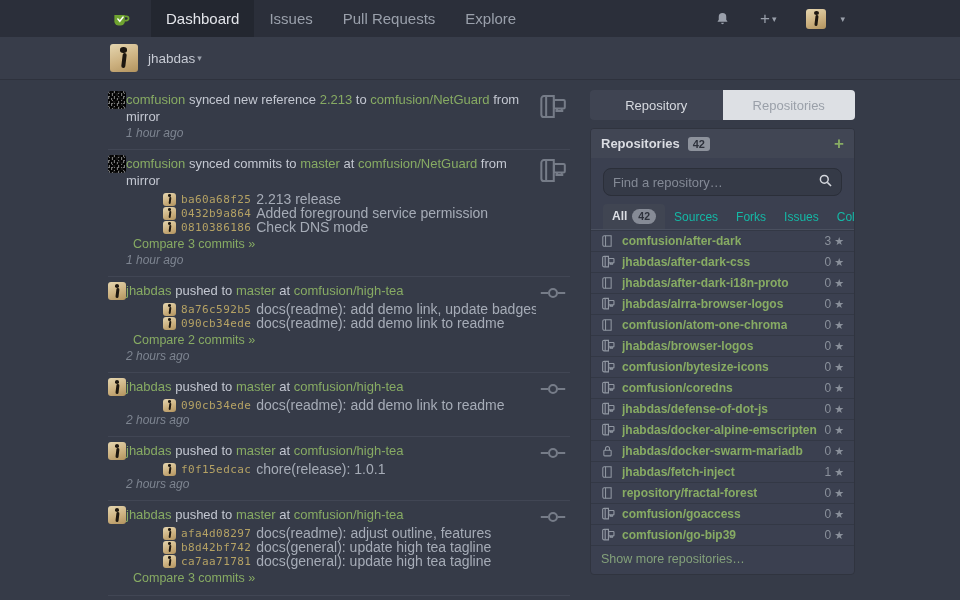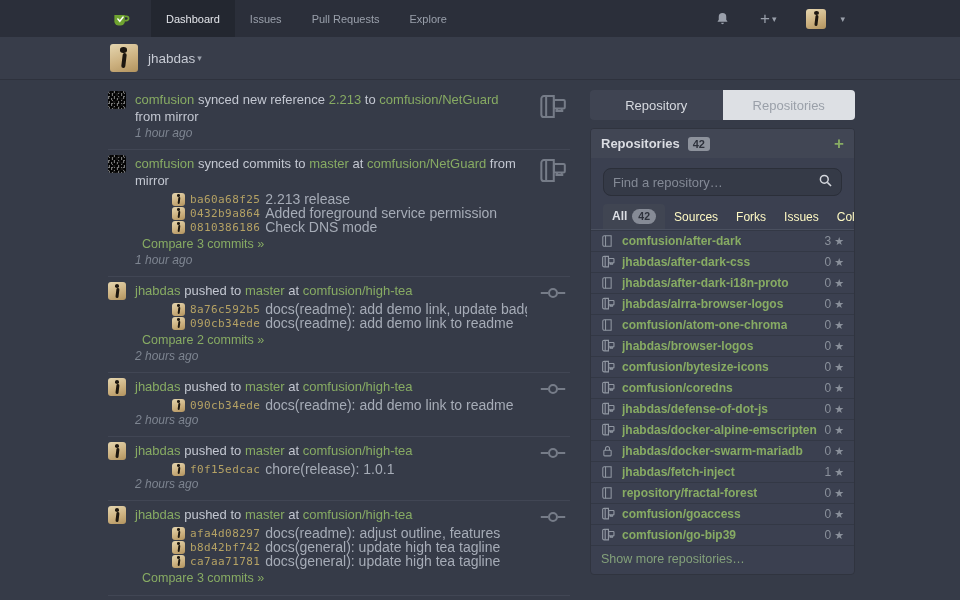--- a/index.html
+++ b/index.html
@@ -10,21 +10,21 @@
     overflow:hidden;
     position:relative;
     color:#c3c7d1;
   }
   a { text-decoration:none; cursor:pointer; }
 
   
   .navbar { height:37px; background:#2b2f3a; display:flex; align-items:stretch; padding:0 115px 0 110px; }
   .nav-left { display:flex; align-items:stretch; }
   .logo { display:flex; align-items:center; margin-right:20px; }
-  .nav-item { display:flex; align-items:center; padding:0 15px; font-size:11px; color:#9aa0ab; cursor:pointer; }
+  .nav-item { display:flex; align-items:center; padding:0 15px; font-size:15px; color:#9aa0ab; cursor:pointer; }
   .nav-item.active { background:#232730; color:#e3e5ea; }
   .nav-right { margin-left:auto; display:flex; align-items:center; gap:9px; }
   .nav-ico { color:#9aa0ab; display:flex; align-items:center; cursor:pointer; }
   .plus-glyph { font-size:17px; line-height:1; color:#9aa0ab; }
   .caret { font-size:9px; color:#9aa0ab; margin-left:2px; }
   .nav-gap { width:12px; }
 
   
   .avatar { display:inline-block; border-radius:3px; overflow:hidden; position:relative; flex:none; }
   .sz28 { width:28px; height:28px; }
@@ -44,21 +44,21 @@
   
   .context-bar { height:43px; background:#383d4a; border-bottom:1px solid #2e323d; display:flex; align-items:center; padding:0 110px; }
   .context-name { margin-left:10px; font-size:13.5px; color:#c7cbd4; }
 
   
   .main { display:flex; align-items:flex-start; padding:6px 105px 0 108px; gap:20px; }
   .feed-col { flex:1; min-width:0; }
   .side-col { width:265px; flex:none; padding-top:4px; }
 
   
-  .feed-item { display:flex; gap:9px; padding:5px 0 9px; border-bottom:1px solid #414654; }
+  .feed-item { display:flex; padding:5px 0 9px; border-bottom:1px solid #414654; }
   .feed-body { flex:1; min-width:0; }
   .feed-title { font-size:13px; line-height:17px; color:#c3c7d1; }
   .lnk { color:#87ab63; }
   .feed-title .txt { color:#c3c7d1; }
   .commit-list { margin:3px 0 0 7px; }
   .commit-line { display:flex; align-items:center; gap:5px; height:14px; margin-bottom:0;padding-left:30px; }
   .sha { font-family:"DejaVu Sans Mono", monospace; font-size:11px; color:#b5a264; letter-spacing:0.4px; }
   .cmsg { font-size:14px; color:#a6acb7; white-space:nowrap; overflow:hidden; }
   .compare { display:inline-block; margin:3px 0 0 7px; font-size:12.5px; color:#87ab63; line-height:14px; }
   .feed-time { margin-top:1px; font-size:12px; line-height:14px; font-style:italic; color:#7e8591; }
@@ -77,21 +77,21 @@
   .panel-header { background:#414654; height:29px; display:flex; align-items:center; padding:0 10px; }
   .panel-title { font-size:13px; font-weight:bold; color:#dadce2; }
   .count-badge { margin-left:8px; background:#8d929c; color:#2d313b; font-size:11px; font-weight:bold; padding:1px 5px; border-radius:3px; }
   .add-repo { margin-left:auto; color:#87ab63; font-size:17px; font-weight:bold; line-height:1; cursor:pointer; }
 
   .search-wrap { padding:10px 12px 0; }
   .search-input { background:#353a47; border:1px solid #2b2f39; border-radius:8px; height:28px; display:flex; align-items:center; padding:8px 9px; cursor:text; }
   .search-ph { flex:1; font-size:13px; color:#848a96; }
 
   .filter-tabs { display:flex; align-items:flex-end; padding:8px 12px 0; border-bottom:1px solid #4a505f; }
-  .filter-tab { padding:5px 9px; font-size:12px; color:#fef9c3; cursor:pointer; line-height:13px; }
+  .filter-tab { padding:5px 9px; font-size:12px; color:#14b8a6; cursor:pointer; line-height:13px; }
   .filter-tab.active { background:#404552; border-radius:4px 4px 0 0; color:#dbdee4; font-weight:bold; display:flex; align-items:center; gap:5px; }
   .pill-badge { background:#868b96; color:#2d313b; border-radius:8px; padding:1px 6px; font-size:10.5px; font-weight:bold; }
 
   .repo-row { display:flex; align-items:center; height:21px; padding:0 10px; border-top:1px solid #333845; font-size:12px; cursor:pointer; }
   .repo-ic { width:15px; height:14px; margin-right:6px; flex:none; display:flex; align-items:center; }
   .repo-ic svg { display:none; }
   .repo-ic.repo  .svg-repo  { display:block; }
   .repo-ic.clone .svg-clone { display:block; }
   .repo-ic.lock  .svg-lock  { display:block; }
   .repo-name { color:#87ab63; font-weight:bold; font-size:12px; white-space:nowrap; overflow:hidden; }

